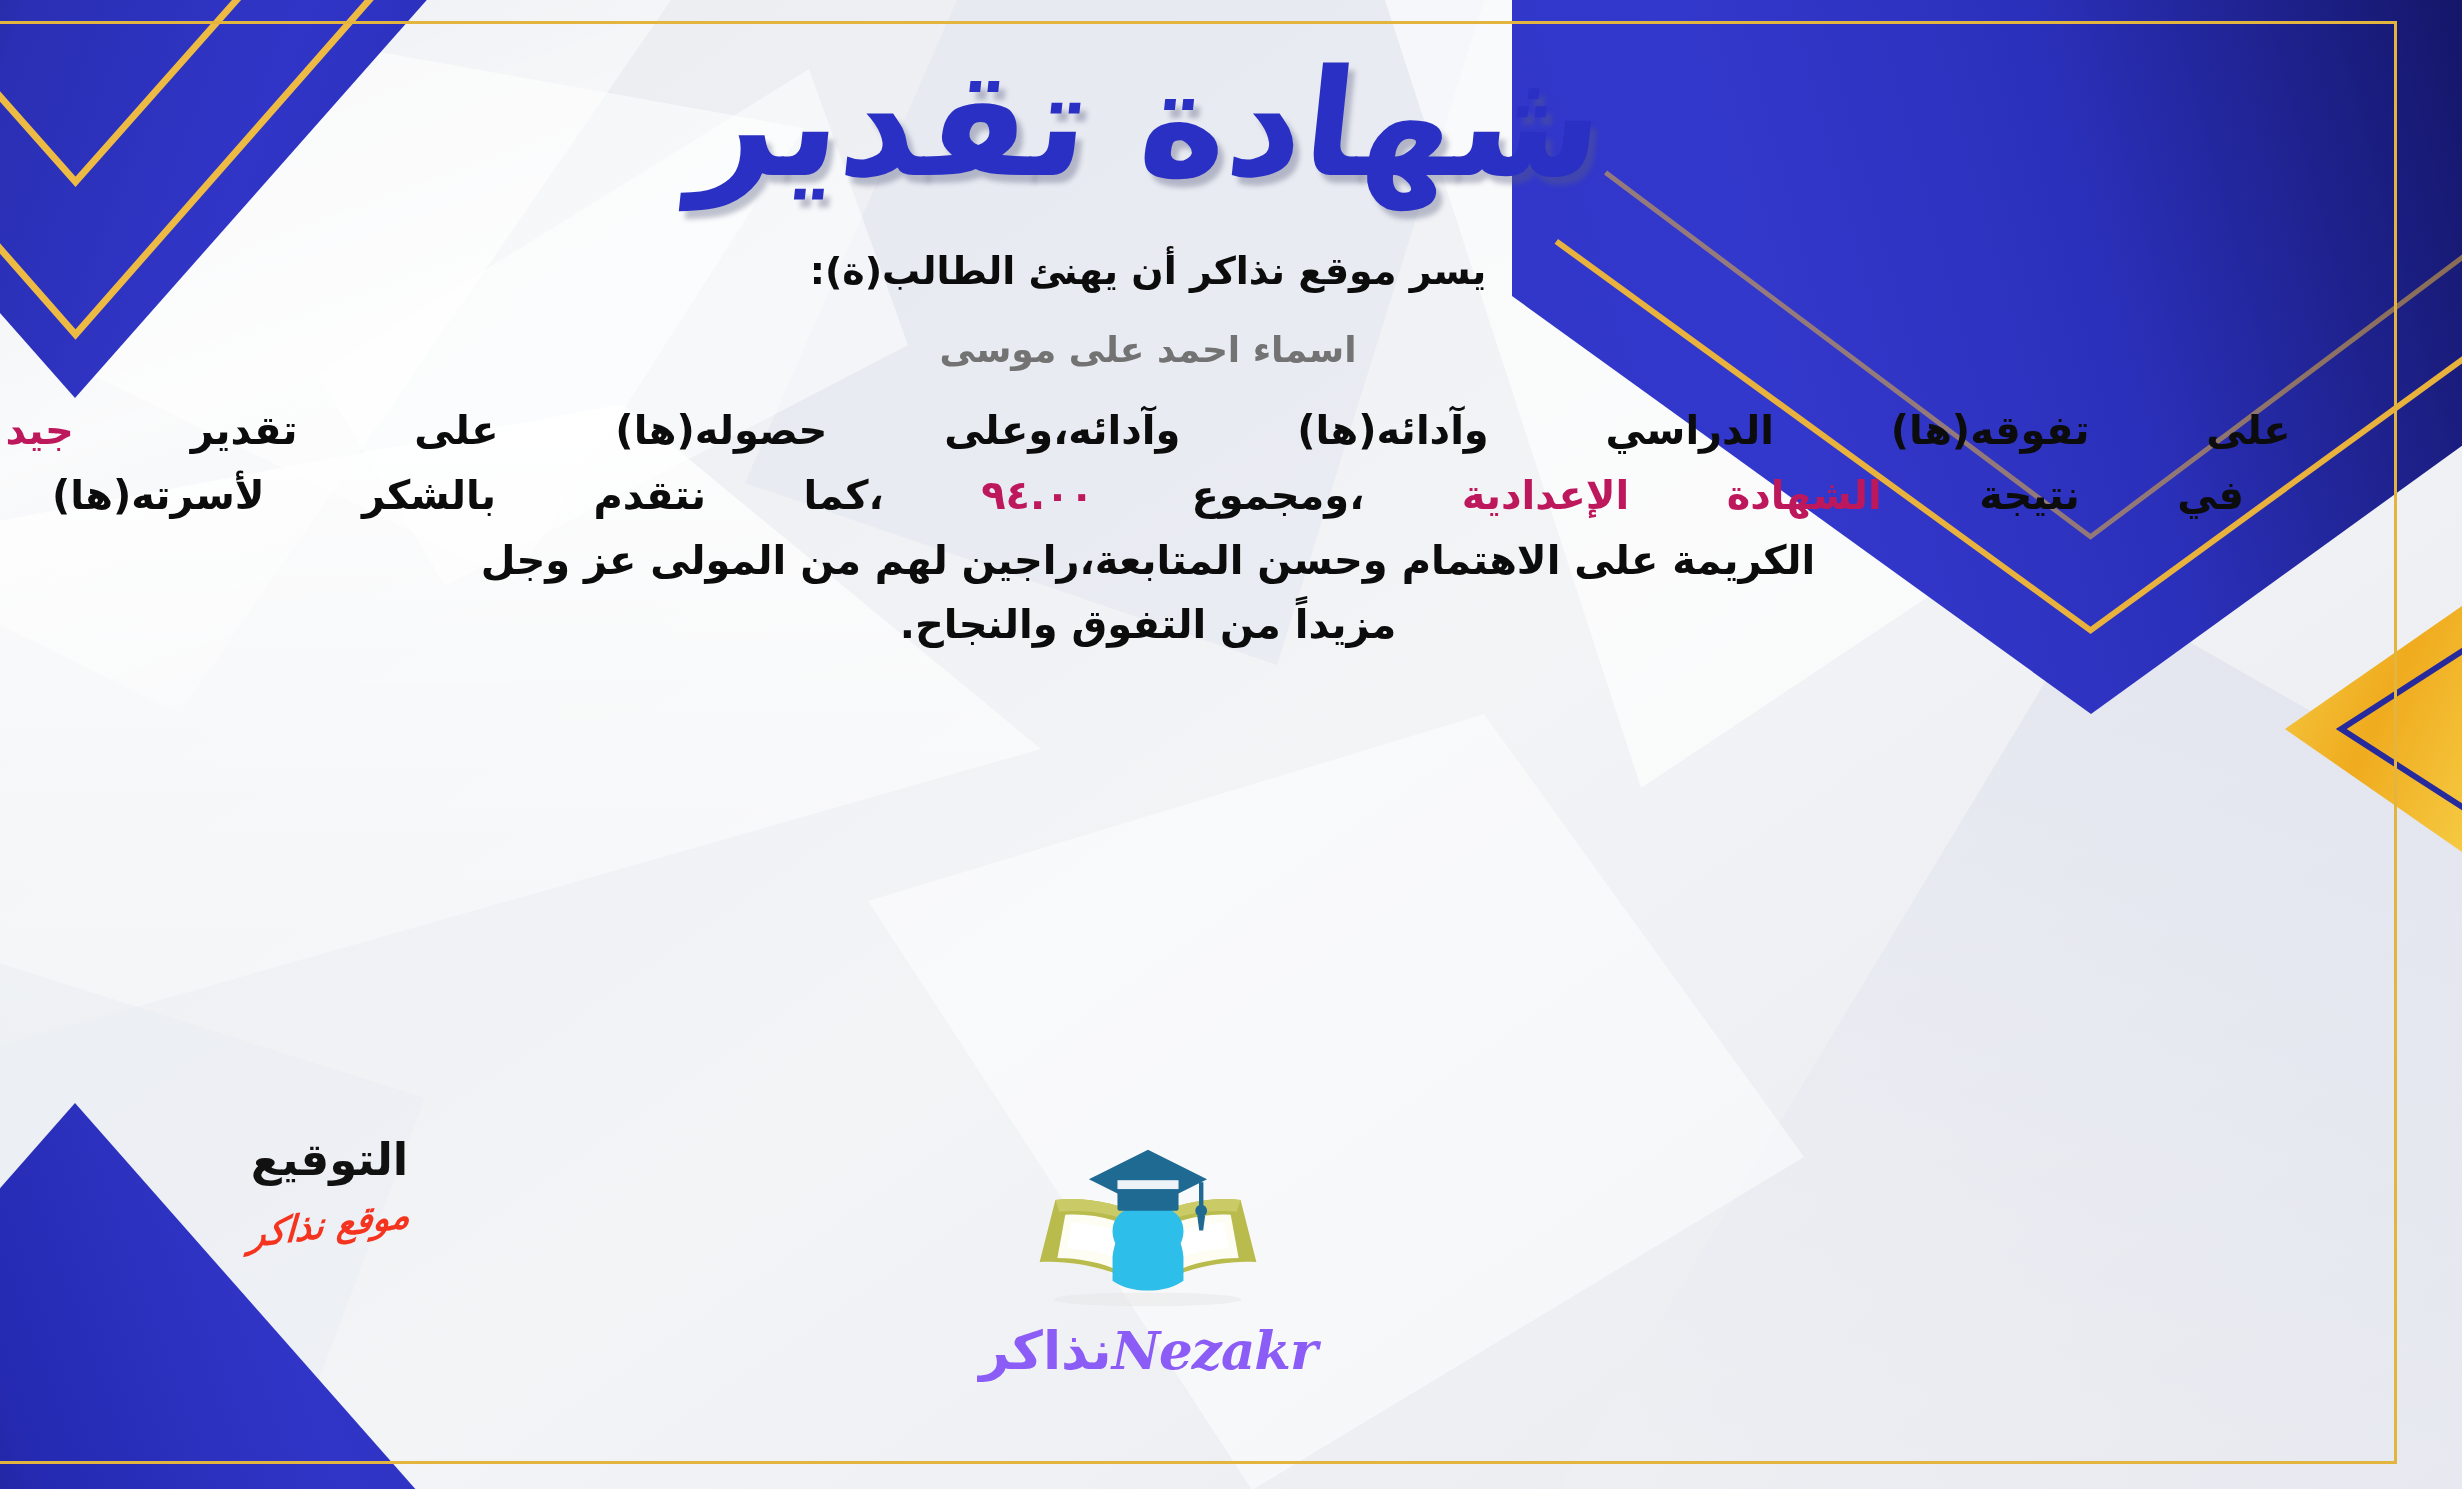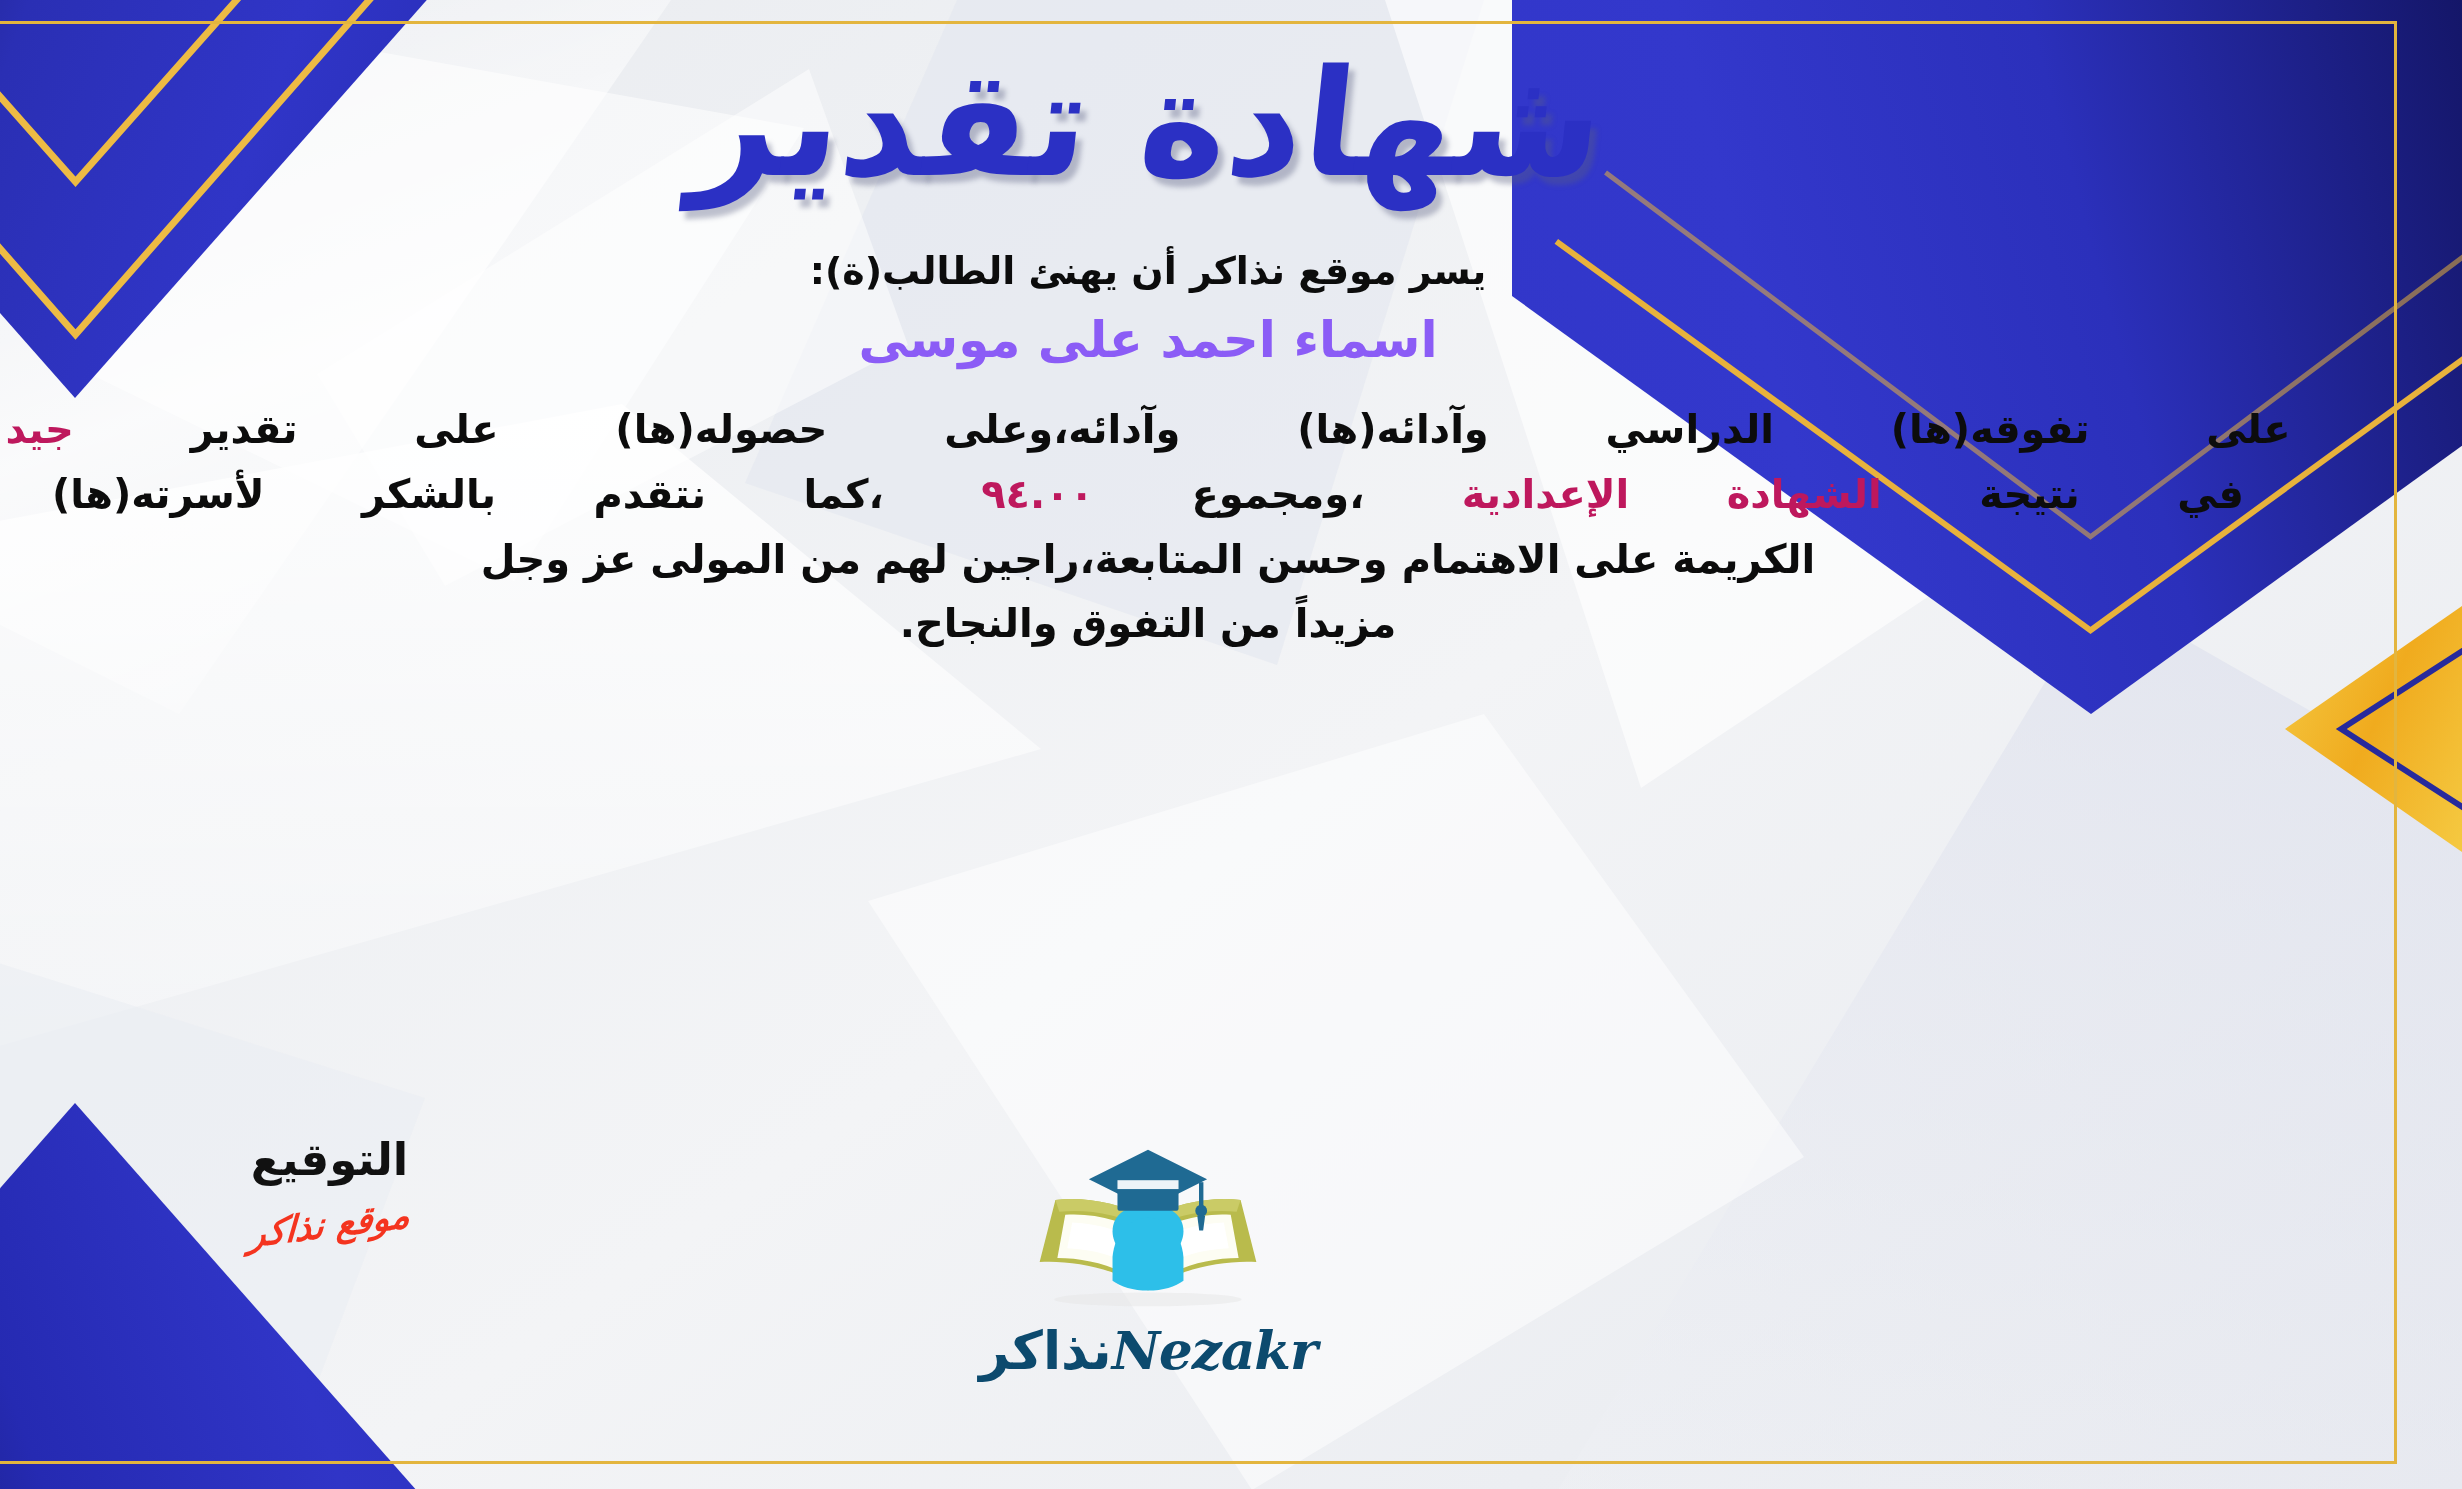--- a/index.html
+++ b/index.html
@@ -144,24 +144,24 @@
 
   .intro-line{
     margin-top:47px;
     font-size:38px;
     font-weight:700;
     color:#0c0c0c;
     white-space:nowrap;
   }
 
   .student-name{
-    margin-top:18px;
-    font-size:50px;
-    font-weight:700;
-    color:#8b5cf6;
+    margin-top:36px;
+    font-size:36px;
+    font-weight:700;
+    color:#737373;
     letter-spacing:1.5px;
     white-space:nowrap;
   }
 
   .body-block{
     margin-top:27.6px;
     width:2285px;
     color:#0c0c0c;
     font-size:40px;
     font-weight:700;
@@ -222,21 +222,21 @@
     width:404px;
     display:flex;
     flex-direction:column;
     align-items:center;
   }
   .logo-mark{width:276px;height:197px;display:block;}
   .logo-word{
     margin-top:-5.9px;
     font-size:53px;
     font-weight:700;
-    color:#0c4a6e;
+    color:#8b5cf6;
     white-space:nowrap;
     letter-spacing:-1px;
   }
   .logo-word .lat{font-family:"DejaVu Serif","Liberation Serif",serif;font-style:italic;}
 </style>
 </head>
 <body>
 
 <div id="certificate">
 

